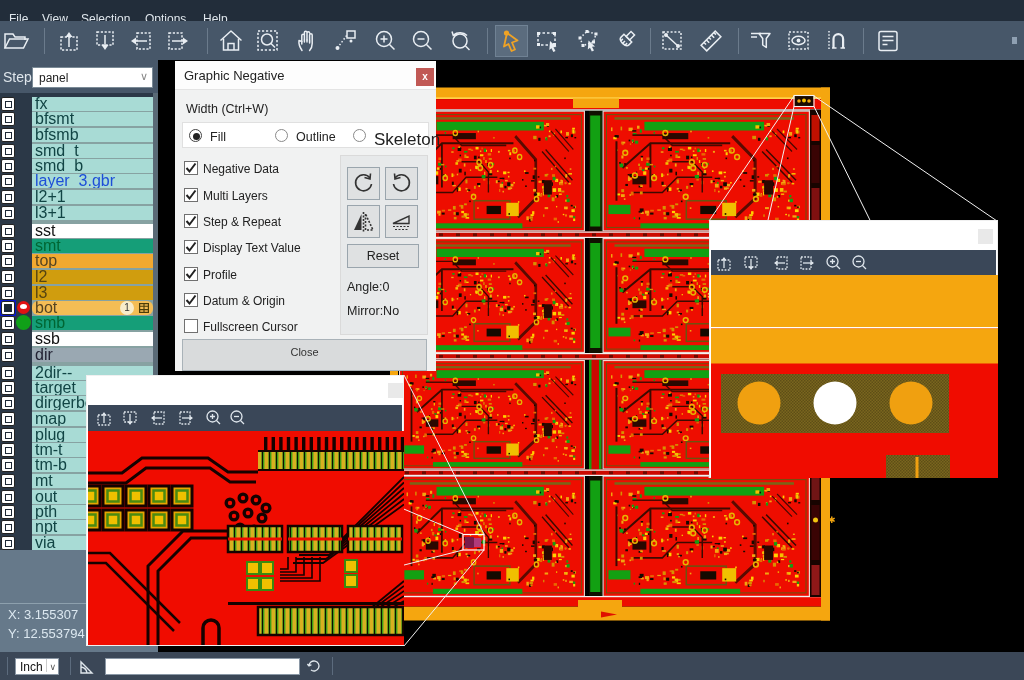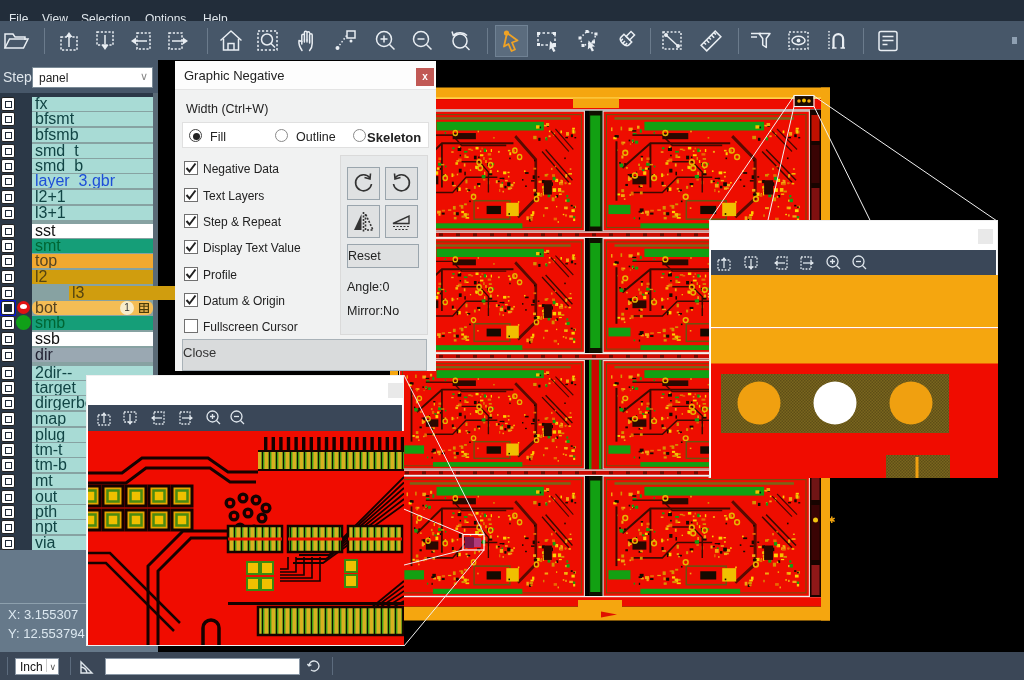--- a/index.html
+++ b/index.html
@@ -686,21 +686,21 @@
         <div class="cbin"></div>
       </div>
       <div class="lrow" style="top:194px;background:#f2a930;color:#542;">top</div>
       <div class="cbcol" style="top:210px;">
         <div class="cbin"></div>
       </div>
       <div class="lrow" style="top:210px;background:#d09d0e;color:#541;">l2</div>
       <div class="cbcol" style="top:226px;">
         <div class="cbin"></div>
       </div>
-      <div class="lrow" style="top:226px;background:#d09d0e;color:#541;margin-left:37px;">l3</div>
+      <div class="lrow" style="top:226px;background:#d09d0e;color:#541;">l3</div>
       <div style="position:absolute;left:0px;top:240px;width:16px;height:16px;background:#0a18c8;"></div>
       <div class="cbcol" style="top:241px;background:#fff;"></div>
       <div style="position:absolute;left:4px;top:244px;width:8px;height:8px;background:#1d2835;"></div>
       <div class="lrow" style="top:241px;background:#f4bd55;color:#542;border-radius:6px;">bot</div>
       <div style="position:absolute;left:17px;top:241px;width:13px;height:13px;background:#e01212;border-radius:50%;"></div>
       <div style="position:absolute;left:20px;top:244px;width:7px;height:5px;background:#fff;border-radius:50%;"></div>
       <div style="position:absolute;left:120px;top:241px;width:14px;height:14px;background:#f8ecca;border-radius:50%;font-size:10px;color:#333;text-align:center;line-height:14px;">1</div>
       <svg style="position:absolute;left:139px;top:243px;" width="10" height="10" viewBox="0 0 10 10">
         <rect x="0.5" y="0.5" width="9" height="9" fill="none" stroke="#4a3c08" stroke-width="1.4"></rect>
         <path d="M5 0 V10 M0 3.3 H10 M0 6.6 H10" stroke="#4a3c08" stroke-width="1.1"></path>
@@ -779,31 +779,31 @@
     <span style="position:absolute;left:9px;top:7px;font-size:13px;color:#222;">Graphic Negative</span>
     <div style="position:absolute;left:241px;top:7px;width:18px;height:18px;background:#c15955;color:#fff;font-size:10px;font-weight:bold;text-align:center;line-height:18px;">x</div>
     <span style="position:absolute;left:11px;top:41px;font-size:12.5px;">Width (Ctrl+W)</span>
     <div style="position:absolute;left:7px;top:61px;width:247px;height:26px;background:#fff;border:1px solid #e0e0e0;"></div>
     <div style="position:absolute;left:14px;top:68px;width:13px;height:13px;border:1px solid #444;border-radius:50%;background:#fff;"></div>
     <div style="position:absolute;left:18px;top:72px;width:7px;height:7px;border-radius:50%;background:#222;"></div>
     <span style="position:absolute;left:35px;top:69px;font-size:12.5px;">Fill</span>
     <div style="position:absolute;left:100px;top:68px;width:13px;height:13px;border:1px solid #8a8a8a;border-radius:50%;background:#fff;"></div>
     <span style="position:absolute;left:121px;top:69px;font-size:12.5px;">Outline</span>
     <div style="position:absolute;left:178px;top:68px;width:13px;height:13px;border:1px solid #8a8a8a;border-radius:50%;background:#fff;"></div>
-    <span style="position:absolute;left:192px;top:69px;font-size:13px;font-weight:bold;">Skeleton</span>
+    <span style="position:absolute;left:199px;top:69px;font-size:17px;">Skeleton</span>
     <div class="dchk" style="top:100px;"></div>
     <svg style="position:absolute;left:10px;top:101px;" width="12" height="12" viewBox="0 0 12 12">
       <path d="M1.5 6 L4.5 9.5 L10.5 1.5" stroke="#222" stroke-width="2" fill="none"></path>
     </svg>
     <span class="dlbl" style="top:101px;">Negative Data</span>
     <div class="dchk" style="top:127px;"></div>
     <svg style="position:absolute;left:10px;top:128px;" width="12" height="12" viewBox="0 0 12 12">
       <path d="M1.5 6 L4.5 9.5 L10.5 1.5" stroke="#222" stroke-width="2" fill="none"></path>
     </svg>
-    <span class="dlbl" style="top:128px;">Text Layers</span>
+    <span class="dlbl" style="top:128px;">Multi Layers</span>
     <div class="dchk" style="top:153px;"></div>
     <svg style="position:absolute;left:10px;top:154px;" width="12" height="12" viewBox="0 0 12 12">
       <path d="M1.5 6 L4.5 9.5 L10.5 1.5" stroke="#222" stroke-width="2" fill="none"></path>
     </svg>
     <span class="dlbl" style="top:154px;">Step &amp; Repeat</span>
     <div class="dchk" style="top:179px;"></div>
     <svg style="position:absolute;left:10px;top:180px;" width="12" height="12" viewBox="0 0 12 12">
       <path d="M1.5 6 L4.5 9.5 L10.5 1.5" stroke="#222" stroke-width="2" fill="none"></path>
     </svg>
     <span class="dlbl" style="top:180px;">Display Text Value</span>
@@ -834,24 +834,24 @@
     </svg>
     <svg style="position:absolute;left:176px;top:148px;" width="25" height="25" viewBox="0 0 25 25">
       <path d="M10.5 5 V21 H3 Z" fill="#333"></path>
       <path d="M14.5 5 V21 H22 Z" stroke="#333" fill="none" stroke-width="1.6" stroke-dasharray="2 1.5"></path>
       <path d="M12.5 3 V23" stroke="#333" fill="none" stroke-width="1.6" stroke-dasharray="2 1.5"></path>
     </svg>
     <svg style="position:absolute;left:214px;top:148px;" width="25" height="25" viewBox="0 0 25 25">
       <path d="M4 14.5 H20 V7 Z" fill="none" stroke="#333" stroke-width="1.4"></path>
       <path d="M4 17.5 H20 M6 20.5 H20" stroke="#333" stroke-width="1.1" stroke-dasharray="2 1.5" fill="none"></path>
     </svg>
-    <div style="position:absolute;left:172px;top:183px;width:72px;height:24px;background:#dfe1e2;border:1px solid #9aa5ad;text-align:left;line-height:23px;font-size:12.5px;">Reset</div>
+    <div style="position:absolute;left:172px;top:183px;width:72px;height:24px;background:#dfe1e2;border:1px solid #9aa5ad;text-align:center;line-height:23px;font-size:12.5px;">Reset</div>
     <span style="position:absolute;left:172px;top:219px;font-size:12.5px;">Angle:0</span>
     <span style="position:absolute;left:172px;top:243px;font-size:12.5px;">Mirror:No</span>
-    <div style="position:absolute;left:7px;top:278px;width:245px;height:32px;background:#d9dbdc;border:1px solid #a9b2b8;text-align:left;line-height:25px;font-size:13px;color:#333;">Close</div>
+    <div style="position:absolute;left:7px;top:278px;width:245px;height:32px;background:#d9dbdc;border:1px solid #a9b2b8;text-align:center;line-height:25px;font-size:11px;color:#333;">Close</div>
 </div>
 
 <div class="abs fwin" id="win1" style="left:86px; top:375px; width:318px; height:271px;">
 <div class="fbtn" style="left:301px;top:7px;"></div>
     <div class="ftool" style="top:29px;">
       <svg style="position:absolute;left:7px;top:3px;" width="20" height="20" viewBox="0 0 20 20">
         <rect x="3" y="7" width="12" height="10" stroke="#dfe6ec" fill="none" stroke-width="1.3" stroke-dasharray="1.8 1.4"></rect>
         <path d="M9 15 V5" stroke="#dfe6ec" fill="none" stroke-width="1.3"></path>
         <path d="M6.5 7.5 L9 4 L11.5 7.5 Z" fill="#dfe6ec"></path>
       </svg>

